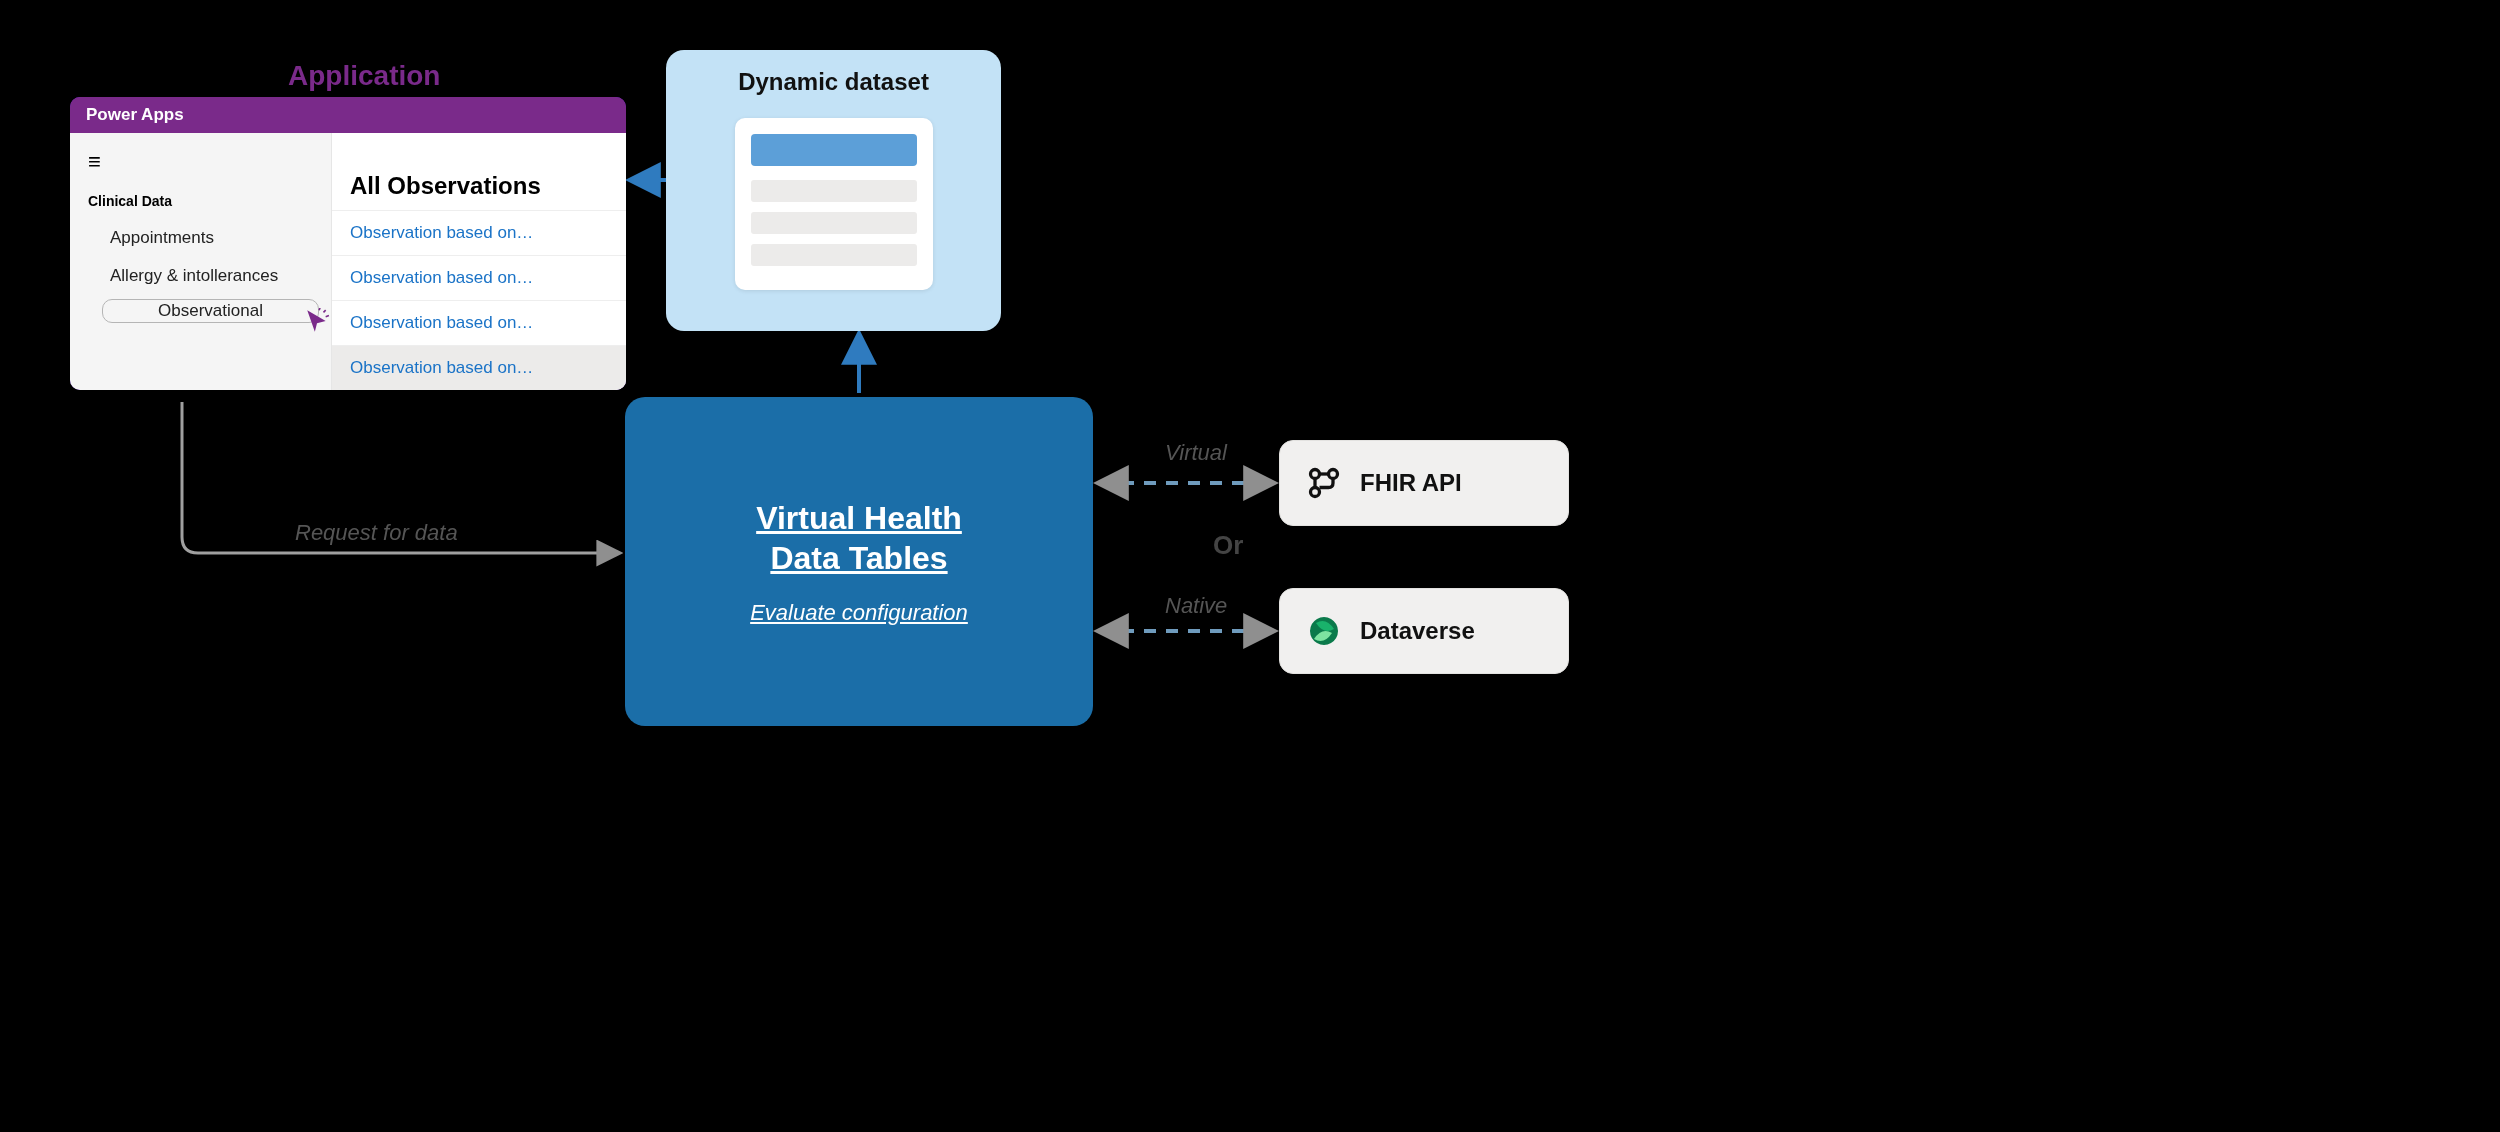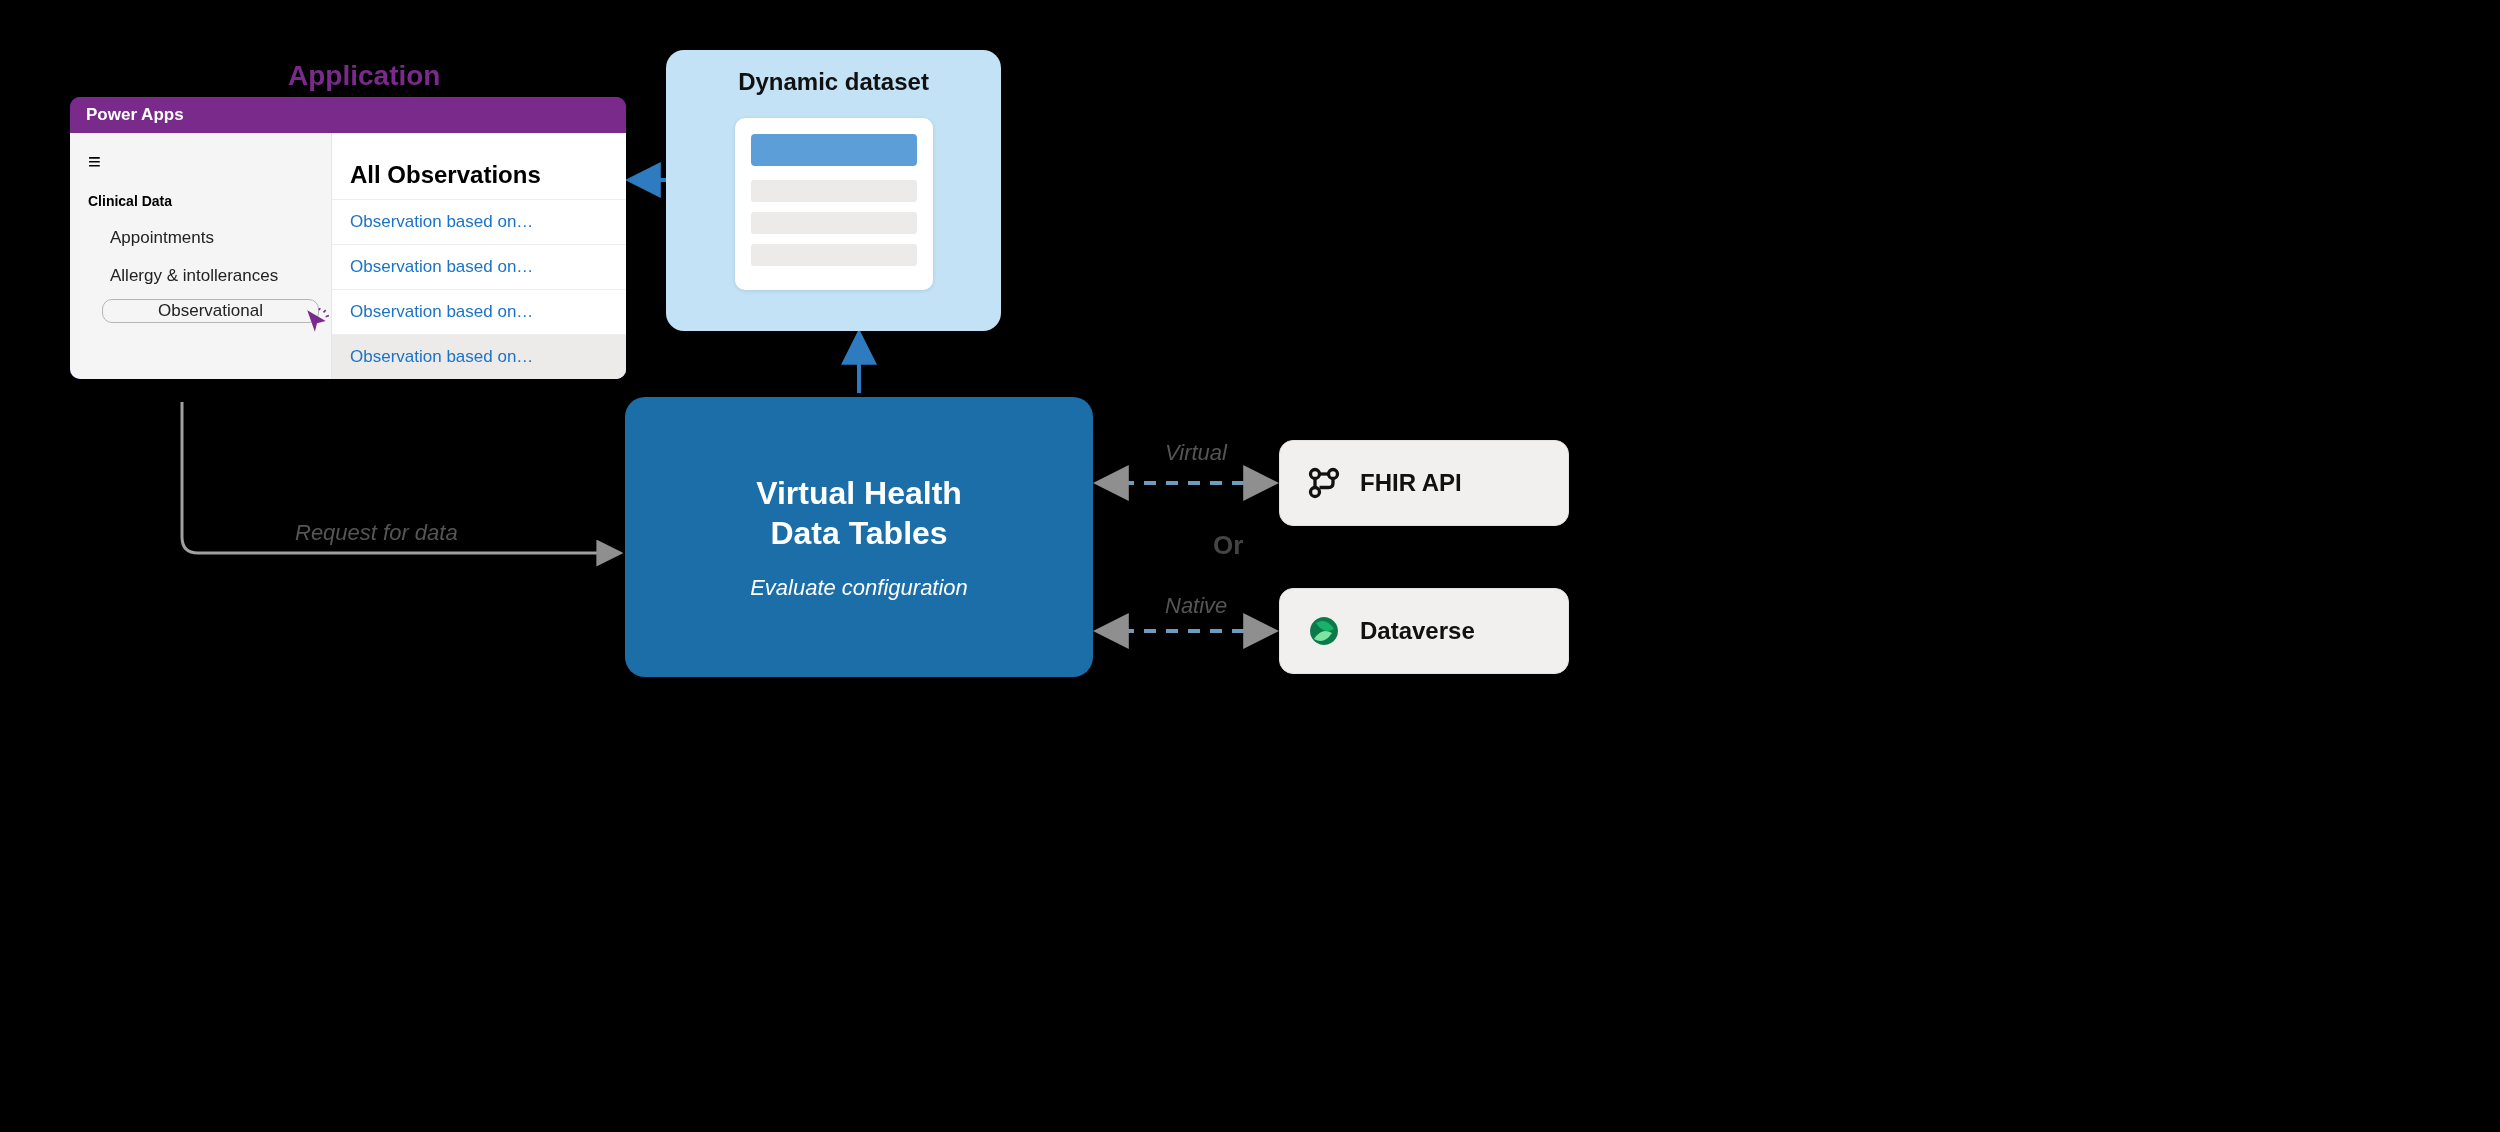--- a/index.html
+++ b/index.html
@@ -56,21 +56,21 @@
   .side-item.highlight {
     margin: 4px 12px 0 32px;
     padding: 1px 12px;
     border: 1.5px solid #b5b5b5;
     border-radius: 10px;
     position: relative;
     text-align: center;
   }
   .cursor-svg { position: absolute; right: -12px; bottom: -12px; }
   .main { flex: 1; background: #fff; }
-  .main-title { padding: 28px 18px 10px; font-size: 24px; font-weight: 700; }
+  .main-title { padding: 16px 18px 10px; font-size: 24px; font-weight: 700; margin-top: 23px; }
   .obs-row { padding: 12px 18px; font-size: 17px; color: #1a73c7; border-top: 1px solid #eee; }
   .obs-row.shade { background: #ecebea; }
 
   
   .dataset-card {
     position: absolute;
     top: 10px;
     left: 596px;
     width: 335px;
     height: 281px;
@@ -91,26 +91,26 @@
   }
   .mini .top { height: 32px; background:#5c9fd8; border-radius:4px; margin-bottom:14px; }
   .mini .row { height: 22px; background:#ecebea; border-radius:3px; margin-bottom:10px; }
 
   
   .vhdt {
     position: absolute;
     top: 357px;
     left: 555px;
     width: 468px;
-    height: 280px;
+    height: 329px;
     background: #1b6ea8;
     color:#fff;
     border-radius: 20px;
     text-align:center;
-    display:flex; flex-direction:column; justify-content:center; gap:22px;
+    display:flex; flex-direction:column; justify-content:center; gap:22px;text-decoration:underline;
   }
   .vhdt .big { font-size: 32px; font-weight: 700; line-height:1.25; }
   .vhdt .sub { font-size: 22px; font-style: italic; }
 
   
   .rbox {
     position: absolute;
     left: 1209px;
     width: 290px;
     height: 86px;

